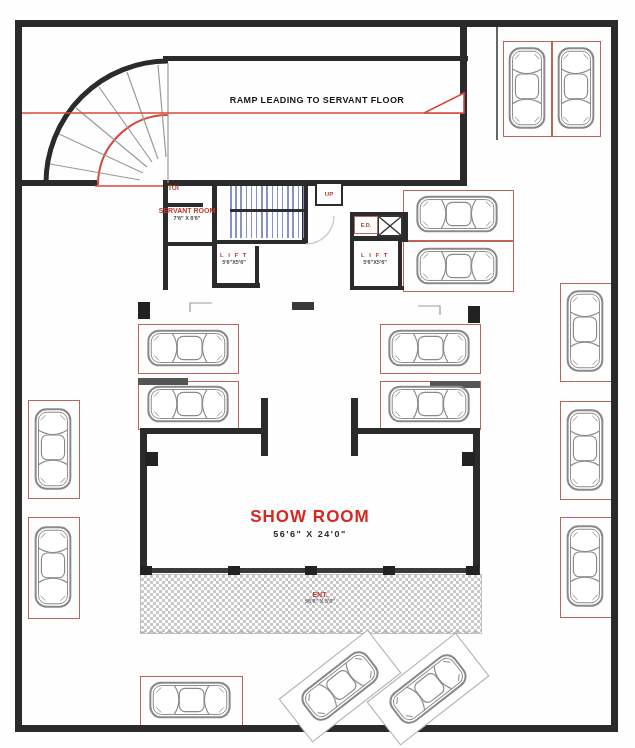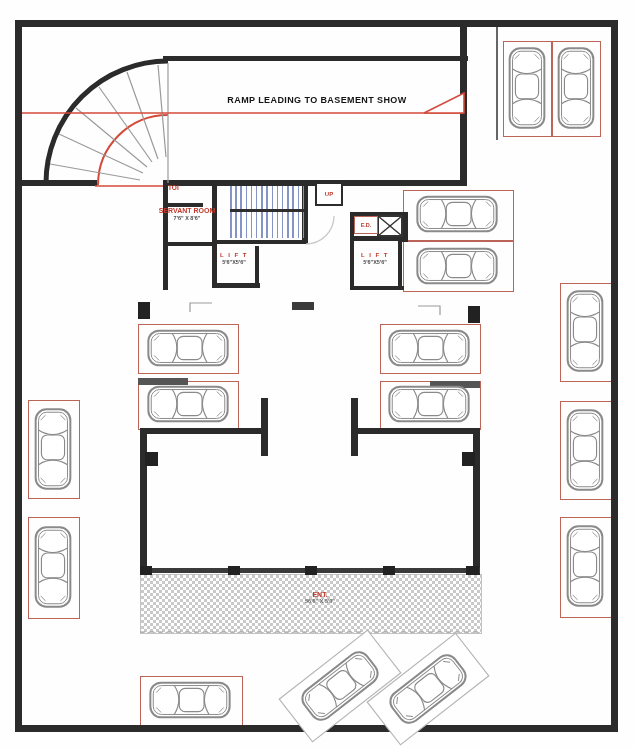--- a/index.html
+++ b/index.html
@@ -205,34 +205,38 @@
         <g transform="translate(340 686) rotate(-38)">
           <use href="#car" x="-44" y="-19" width="88" height="38"></use>
         </g>
         <g transform="translate(428 689) rotate(-38)">
           <use href="#car" x="-44" y="-19" width="88" height="38"></use>
         </g>
       </g>
   </svg>
 
   <div class="layer z5">
-    <div class="lbl ramp-label">RAMP LEADING TO BASEMENT SHOW</div>
+    <div class="lbl ramp-label">RAMP LEADING TO SERVANT FLOOR</div>
     <div class="lbl toi">TOI</div>
     <div class="lbl servant">
       <div>SERVANT ROOM</div>
       <div class="dim">7'6" X 8'6"</div>
     </div>
     <div class="lbl lift lift1">
       <div>L I F T</div>
       <div class="dim">5'6"X5'6"</div>
     </div>
     <div class="lbl lift lift2">
       <div>L I F T</div>
       <div class="dim">5'6"X5'6"</div>
     </div>
     <div class="lbl edbox">E.D.</div>
     <div class="lbl upbox">UP</div>
+    <div class="lbl showroom">
+      <div class="t">SHOW ROOM</div>
+      <div class="dim">56'6" X 24'0"</div>
+    </div>
     <div class="lbl apron-lbl">
       <div class="t">ENT.</div>
       <div class="dim">56'6" X 5'0"</div>
     </div>
   </div>
 </div>
 
 </body></html>

